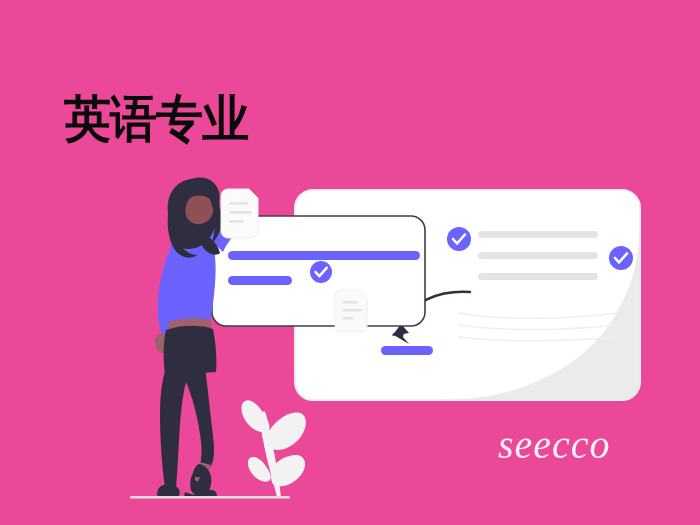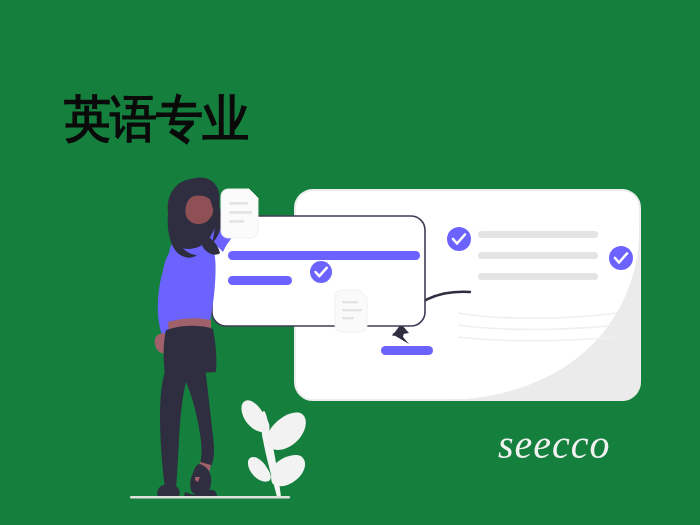--- a/index.html
+++ b/index.html
@@ -4,21 +4,21 @@
 <style>
   html, body {
     margin: 0;
     padding: 0;
     background: #ffffff;
   }
   #stage {
     position: relative;
     width: 700px;
     height: 525px;
-    background: #15803d;
+    background: #ec4899;
     overflow: hidden;
     font-family: "Liberation Sans", sans-serif;
   }
 
   
   #page-title {
     position: absolute;
     left: 64px;
     top: 94px;
     font-family: "Liberation Sans", "DejaVu Sans", sans-serif;

